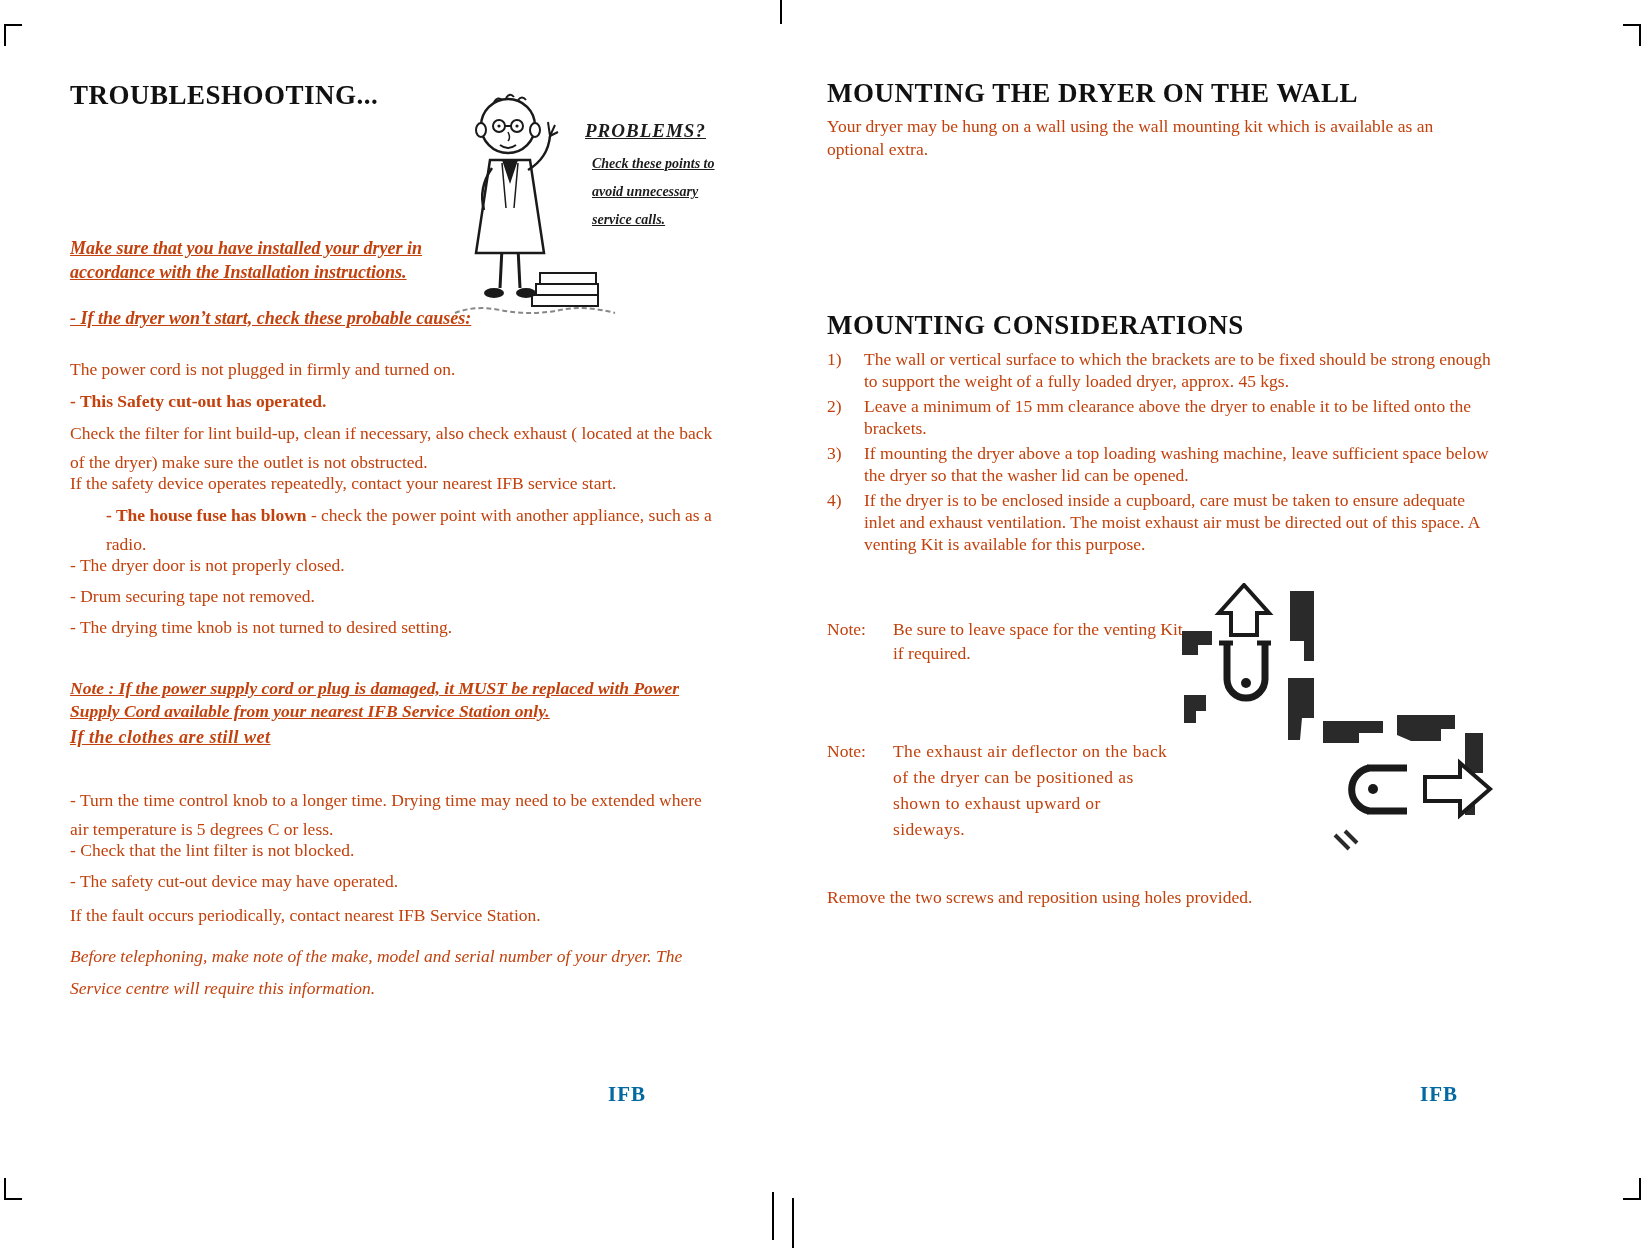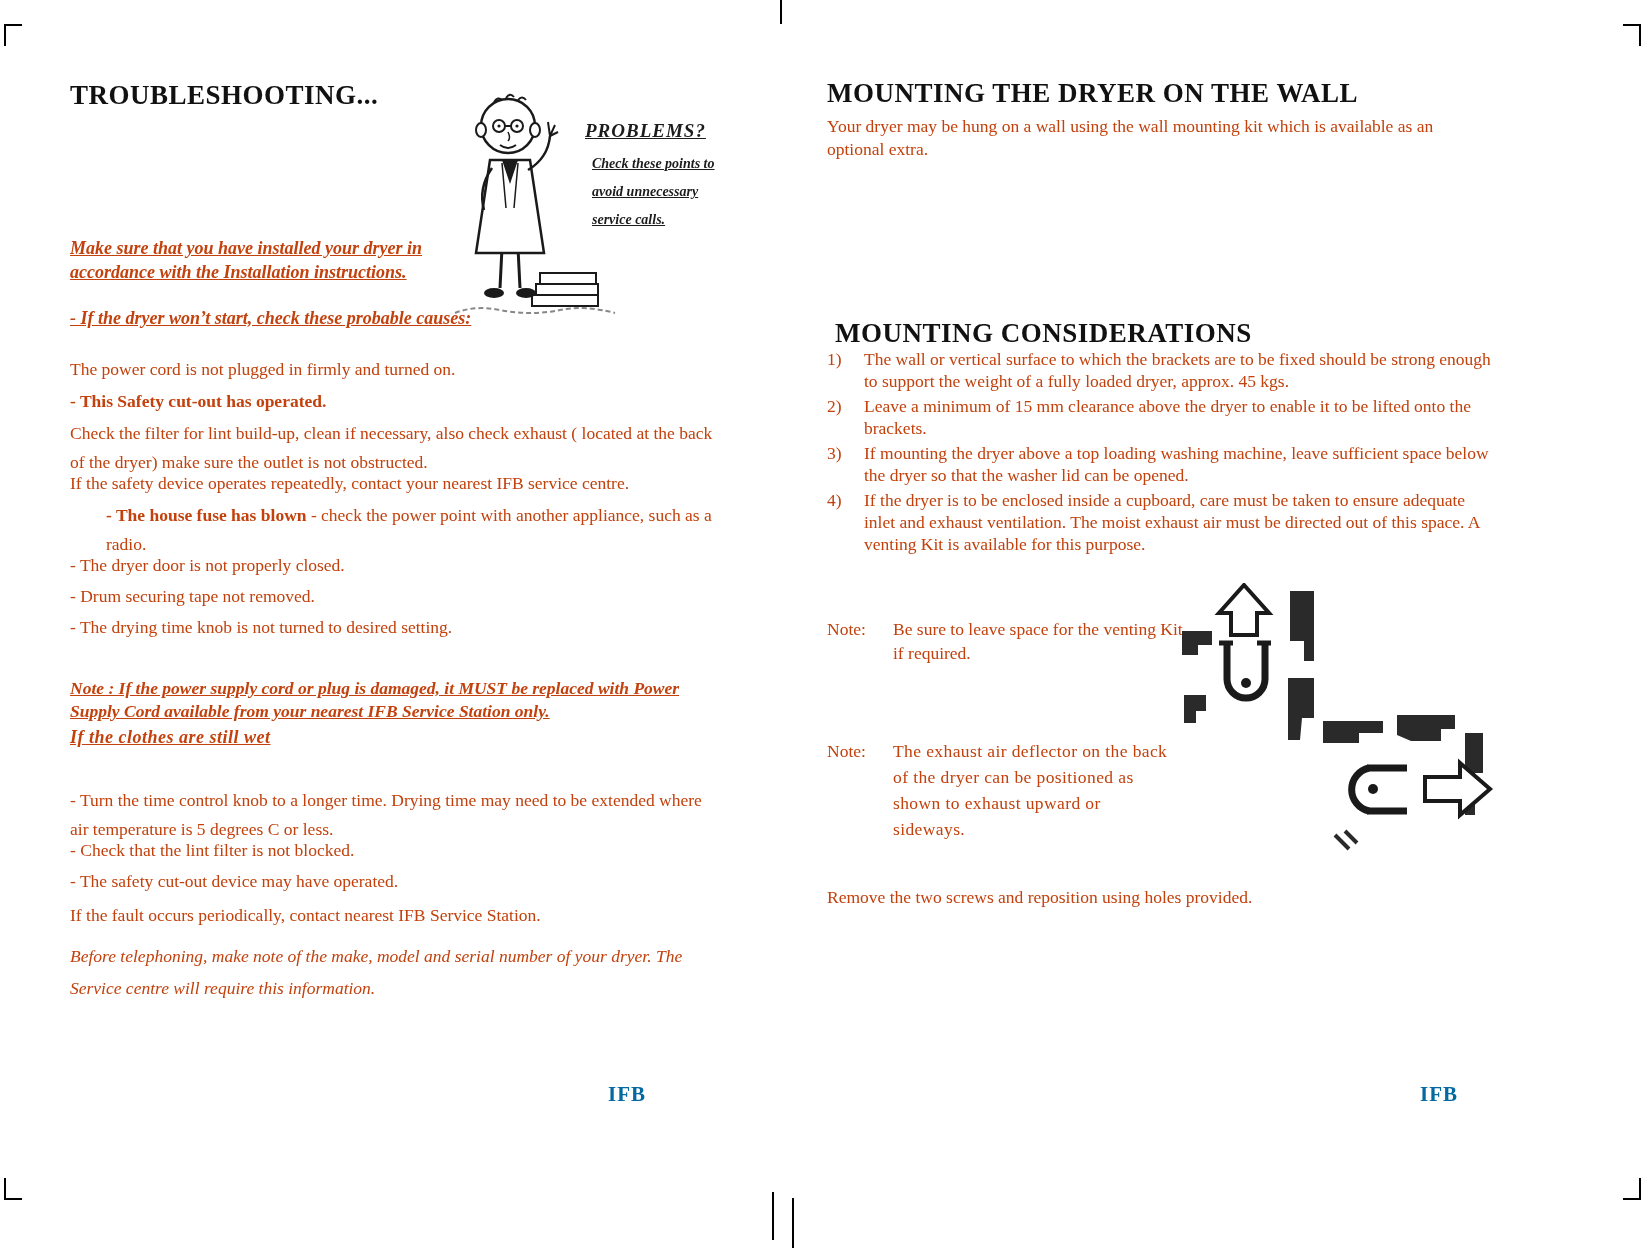--- a/index.html
+++ b/index.html
@@ -81,21 +81,21 @@
   <div class="abs bi body-text" style="left:70px;top:236px;width:405px;font-size:18px;line-height:24px;">Make sure that you have installed your dryer in accordance with the Installation instructions.</div>
 
   <div class="abs bi body-text" style="left:70px;top:306px;width:430px;font-size:18px;line-height:24px;">- If the dryer won’t start, check these probable causes:</div>
 
   <div class="abs body-text" style="left:70px;top:357px;width:650px;">The power cord is not plugged in firmly and turned on.</div>
 
   <div class="abs body-text bold" style="left:70px;top:389px;width:650px;">- This Safety cut-out has operated.</div>
 
   <div class="abs body-text" style="left:70px;top:419px;width:652px;line-height:29px;">Check the filter for lint build-up, clean if necessary, also check exhaust ( located at the back of the dryer) make sure the outlet is not obstructed.</div>
 
-  <div class="abs body-text" style="left:70px;top:471px;width:650px;">If the safety device operates repeatedly, contact your nearest IFB service centre.</div>
+  <div class="abs body-text" style="left:70px;top:471px;width:650px;">If the safety device operates repeatedly, contact your nearest IFB service start.</div>
 
   <div class="abs body-text" style="left:70px;top:501px;width:635px;line-height:29px;margin-left:36px;">
     <span class="bold">- The house fuse has blown</span><span> - check the power point with another appliance, such as a radio.</span>
   </div>
 
   <div class="abs body-text" style="left:70px;top:553px;width:650px;">- The dryer door is not properly closed.</div>
   <div class="abs body-text" style="left:70px;top:584px;width:650px;">- Drum securing tape not removed.</div>
   <div class="abs body-text" style="left:70px;top:615px;width:650px;">- The drying time knob is not turned to desired setting.</div>
 
   <div class="abs bi body-text" style="left:70px;top:677px;width:662px;font-size:17.5px;line-height:23px;">Note : If the power supply cord or plug is damaged, it MUST be replaced with Power Supply Cord available from your nearest IFB Service Station only.</div>
@@ -114,21 +114,21 @@
 
   <div class="abs footer-logo" style="left:608px;top:1082px;">IFB</div>
 </div>
 
 <div class="abs" style="left:780px;top:0;width:865px;height:1248px;">
 
   <h1 class="abs page-title" style="left:47px;top:78px;margin:0;">MOUNTING THE DRYER ON THE WALL</h1>
 
   <div class="abs body-text" style="left:47px;top:115px;width:648px;line-height:23px;">Your dryer may be hung on a wall using the wall mounting kit which is available as an optional extra.</div>
 
-  <h1 class="abs page-title" style="left:47px;top:310px;margin:8px;">MOUNTING CONSIDERATIONS</h1>
+  <h1 class="abs page-title" style="left:47px;top:310px;margin:0;">MOUNTING CONSIDERATIONS</h1>
 
   <div class="abs" style="left:47px;top:348px;width:665px;">
     <div class="list-row body-text" style="line-height:22px;">
       <span class="list-num">1)</span>
       <span>The wall or vertical surface to which the brackets are to be fixed should be strong enough to support the weight of a fully loaded dryer, approx. 45 kgs.</span>
     </div>
     <div class="list-row body-text" style="line-height:22px;">
       <span class="list-num">2)</span>
       <span>Leave a minimum of 15 mm clearance above the dryer to enable it to be lifted onto the brackets.</span>
     </div>

